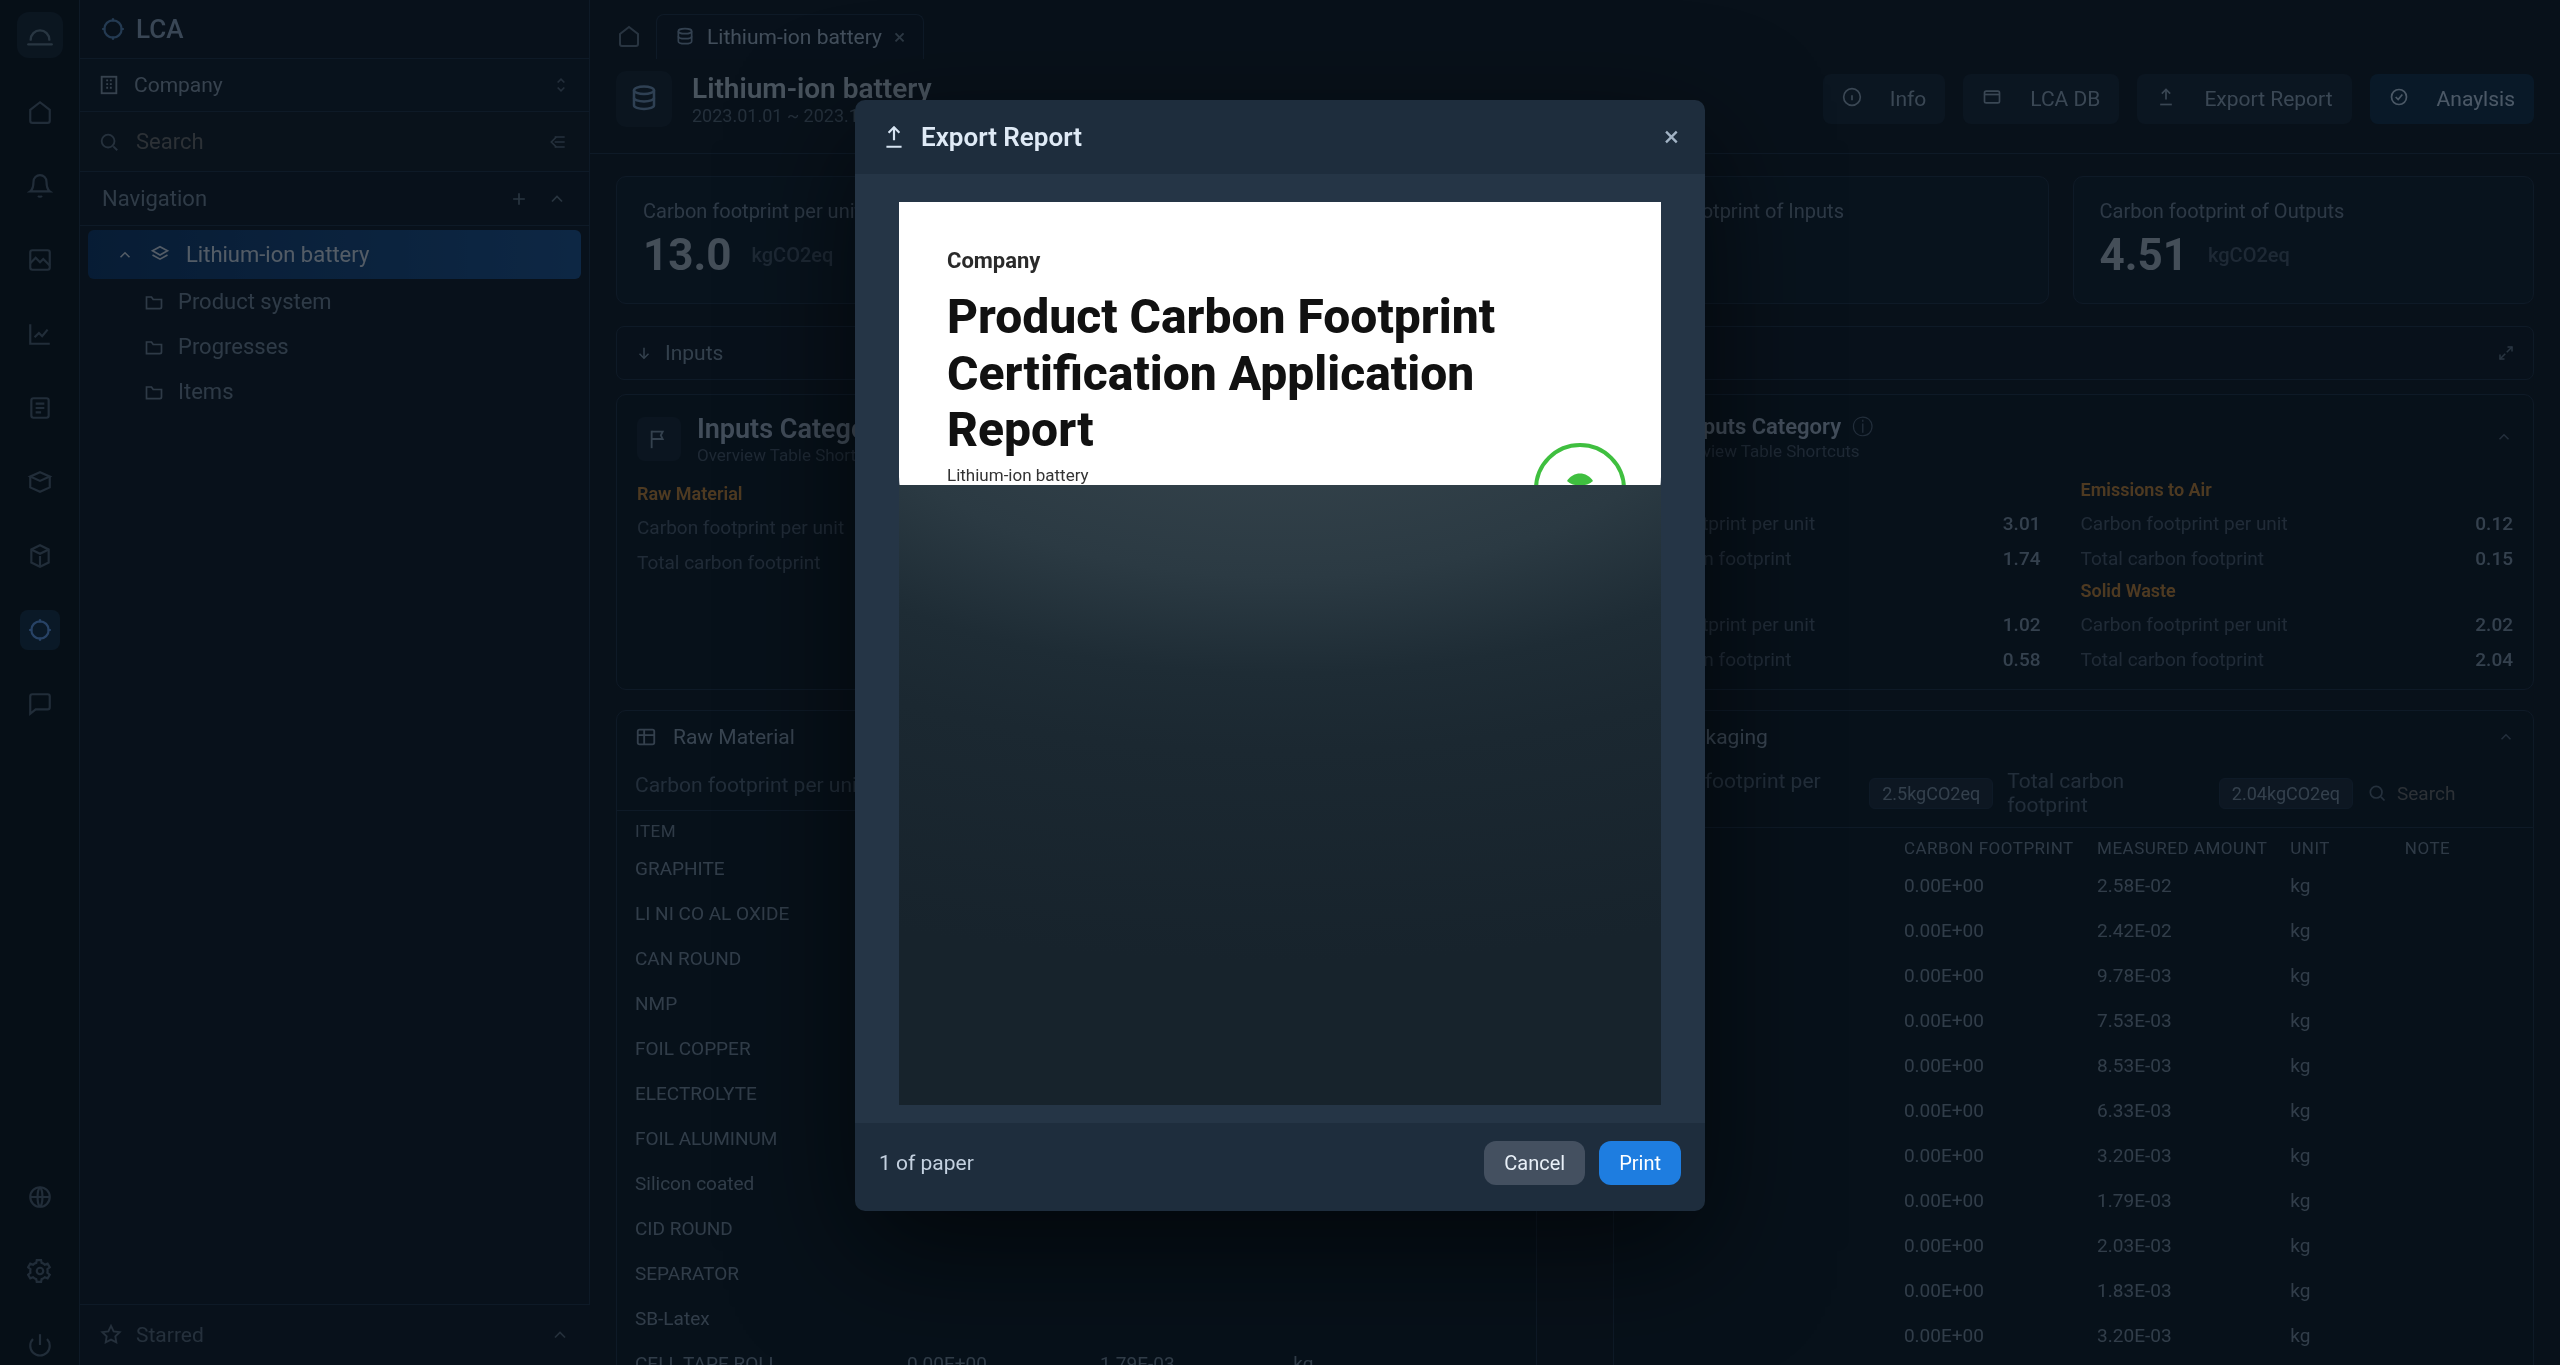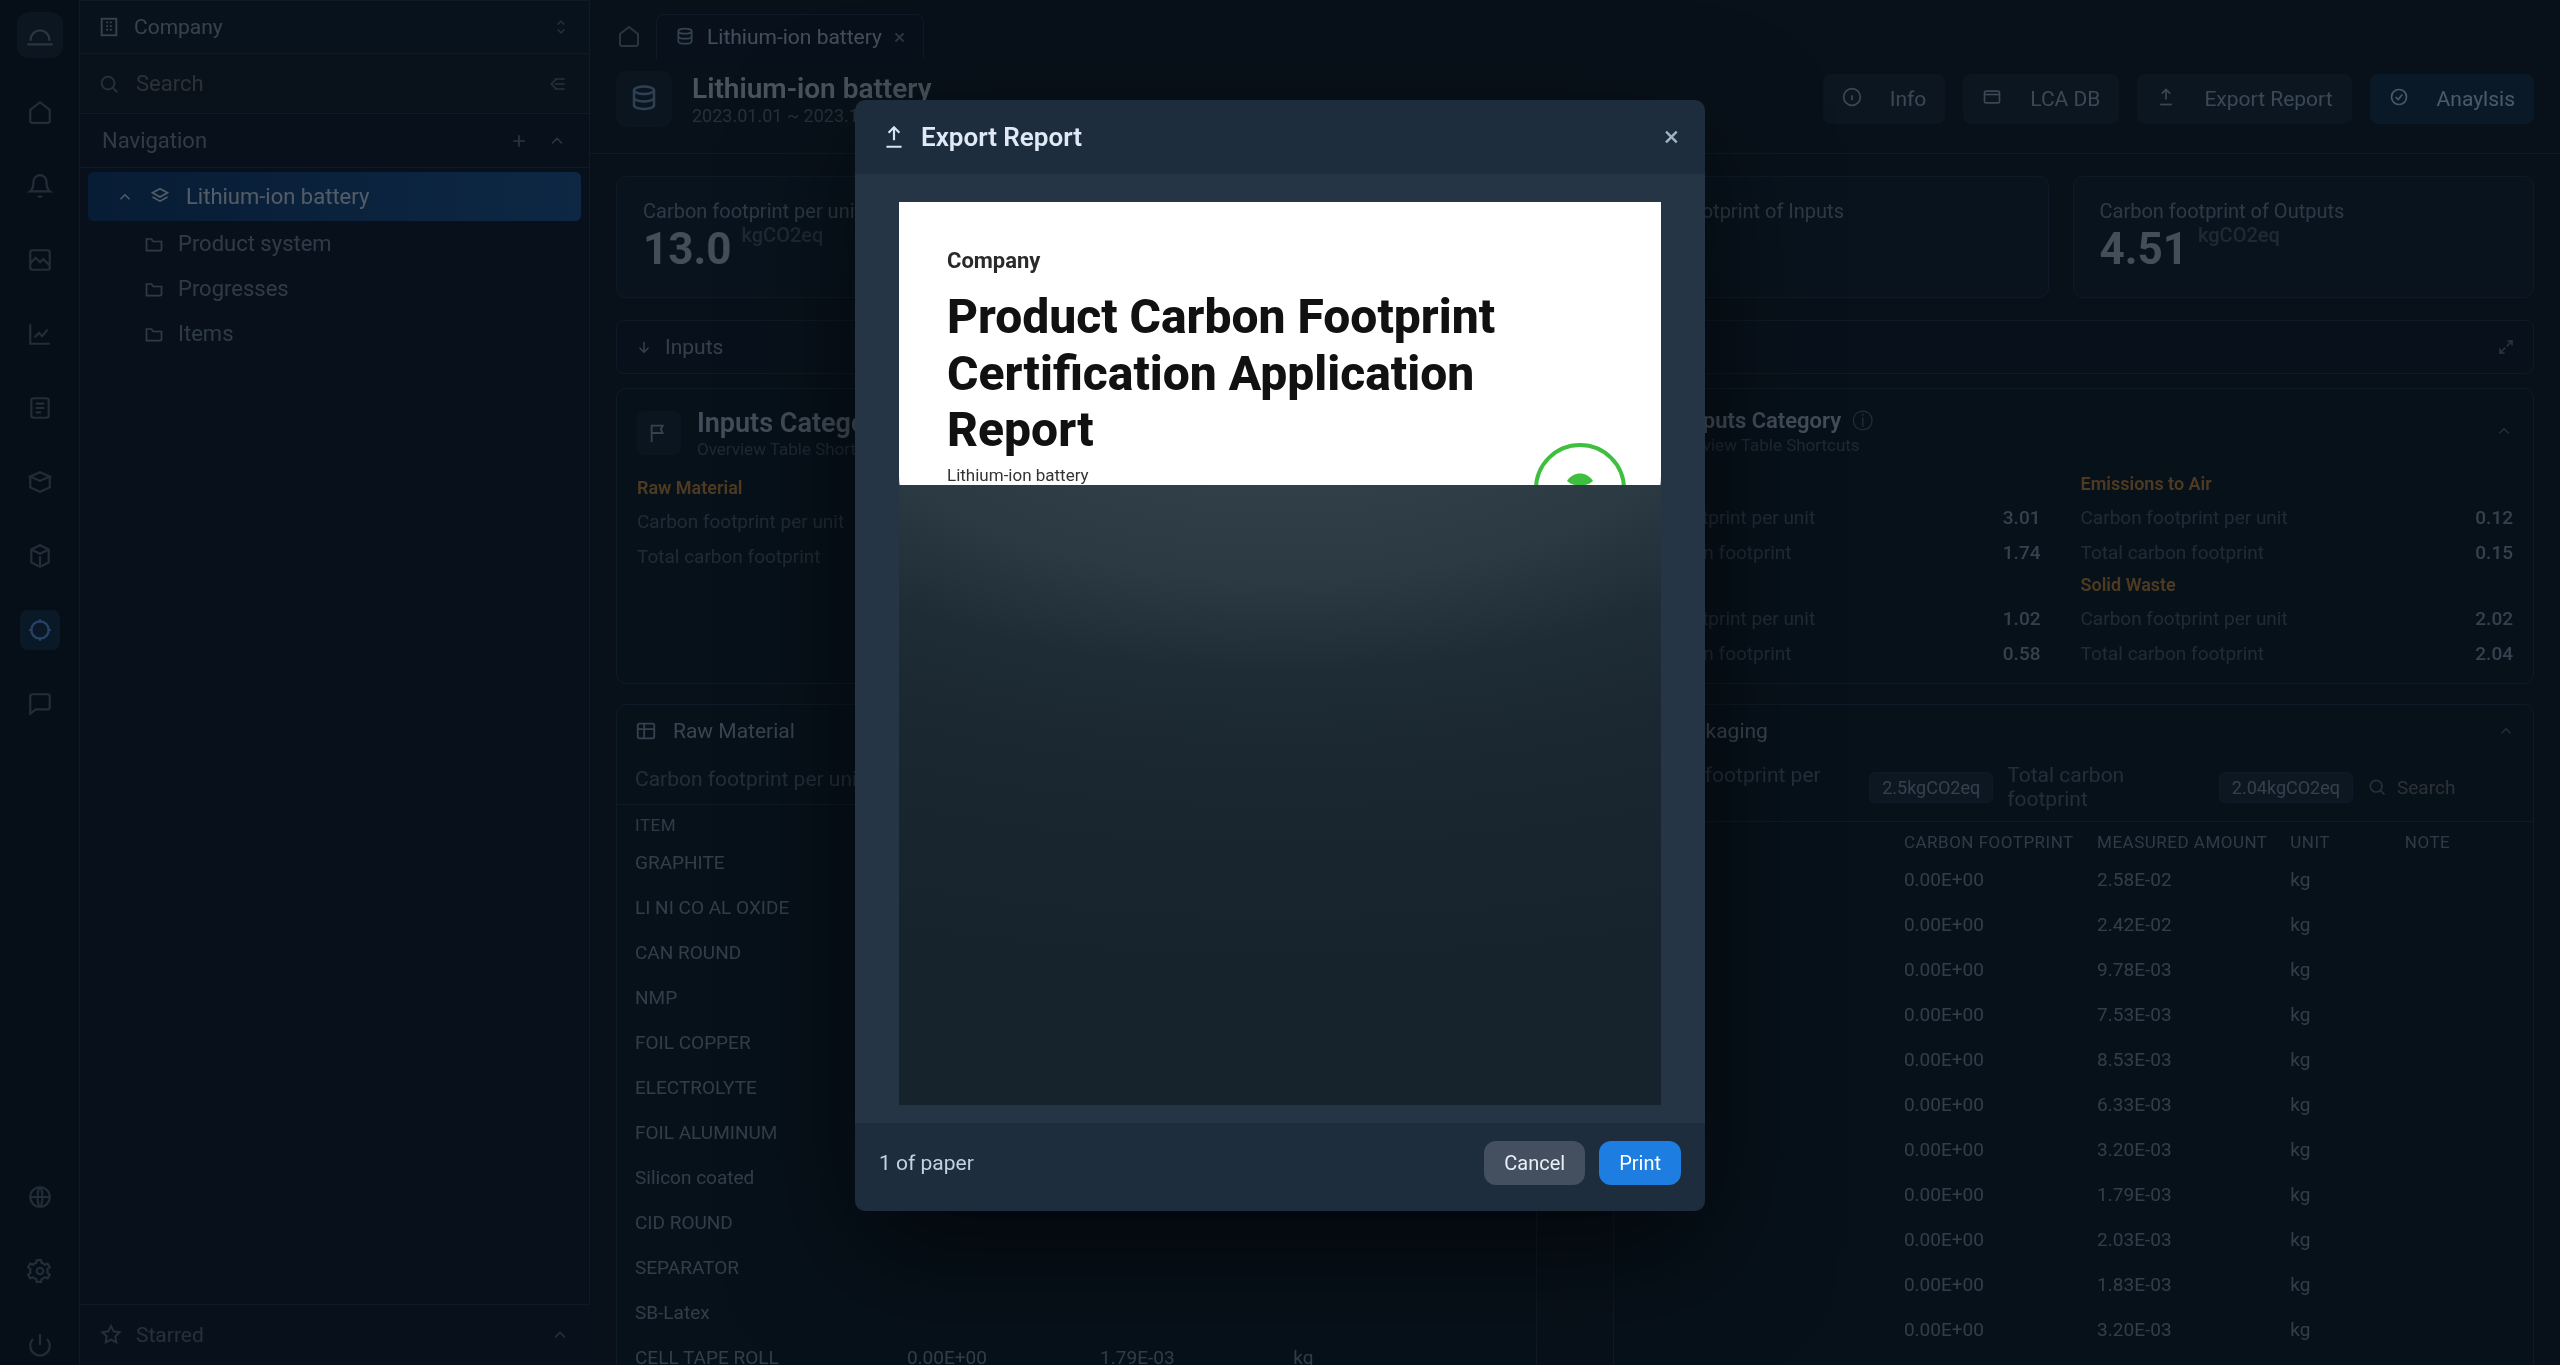--- a/index.html
+++ b/index.html
@@ -64,21 +64,21 @@
   .ph-title{display:flex;flex-direction:column}
   .ph-title .n{color:#c7d6e6;font-size:28px;font-weight:600}
   .ph-title .d{color:#607285;font-size:18px}
   .ph-actions{margin-left:auto;display:flex;gap:18px}
   .ph-btn{display:flex;gap:28px;padding:12px 18px;color:#9fb5cc;border:1px solid transparent;border-radius:8px;background:#182839}
   .ph-btn.accent{background:#12324f;color:#cfe6ff}
 
   .kpis{display:flex;gap:24px;padding:22px 26px}
   .kpi{flex:1;background:#112030;border:1px solid var(--border);border-radius:10px;padding:22px 26px}
   .kpi .label{color:#7a8ea3;font-size:20px}
-  .kpi .val{color:var(--kpi);font-size:44px;font-weight:700;display:flex;align-items:flex-start;gap:10px}
+  .kpi .val{color:var(--kpi);font-size:44px;font-weight:700;margin-top:6px;display:flex;align-items:center;gap:20px}
   .kpi .unit{color:#4d6073;font-size:20px;font-weight:500}
 
   .io-bar{display:flex;margin:0 26px;background:#101c29;border:1px solid var(--border);border-radius:8px;overflow:hidden}
   .io-bar .h{flex:1;display:flex;align-items:center;gap:12px;padding:14px 18px;color:#8aa0b6}
   .io-bar .exp{margin-left:auto;color:#6d8196}
 
   .cat-row{display:flex;gap:24px;padding:14px 26px 8px 26px}
   .cat{flex:1;background:#0e1a27;border:1px solid var(--border);border-radius:10px;padding:18px 20px}
   .cat-head{display:flex;align-items:center;gap:16px;color:#9eb4cb}
   .cat-head .sub{color:#4f6072;font-size:17px}
@@ -201,20 +201,27 @@
     </div>
   <div class="rail-icon">
       <svg width="26" height="26" viewBox="0 0 24 24" fill="none" stroke="currentColor" stroke-width="2">
         <path d="M12 2v10"></path>
         <path d="M5.5 6.5a9 9 0 1 0 13 0"></path>
       </svg>
     </div>
 </div>
 
 <div class="sidebar">
+  <div class="sb-head">
+    <svg width="26" height="26" viewBox="0 0 24 24" fill="none" stroke="currentColor" stroke-width="2">
+        <circle cx="12" cy="12" r="8"></circle>
+        <path d="M12 2v3M12 19v3M2 12h3M19 12h3"></path>
+      </svg>
+    <span>LCA</span>
+  </div>
   <div class="crumb">
     <svg width="22" height="22" viewBox="0 0 24 24" fill="none" stroke="currentColor" stroke-width="2">
         <rect x="4" y="3" width="16" height="18"></rect>
         <path d="M9 7h2M13 7h2M9 11h2M13 11h2M9 15h2M13 15h2"></path>
       </svg>
     <span>Company</span>
     <span class="sort-i">
         <svg width="20" height="20" viewBox="0 0 24 24" fill="none" stroke="currentColor" stroke-width="2">
           <path d="M8 9l4-4 4 4"></path>
           <path d="M8 15l4 4 4-4"></path>

